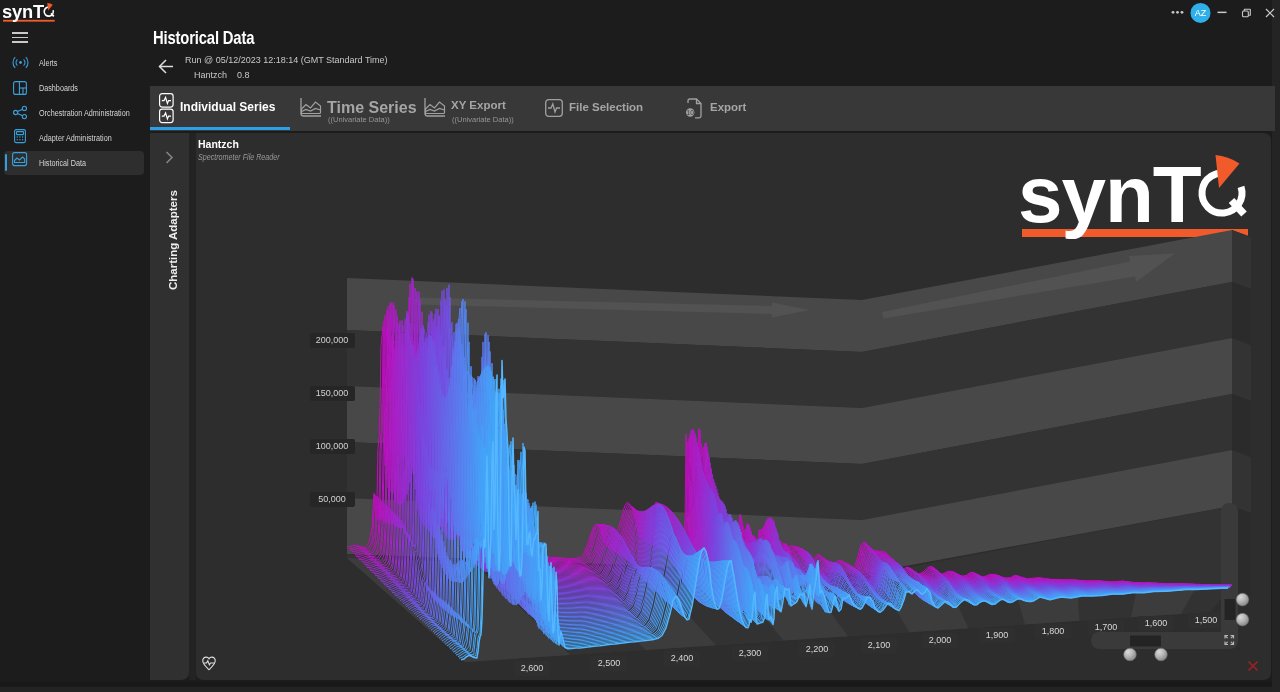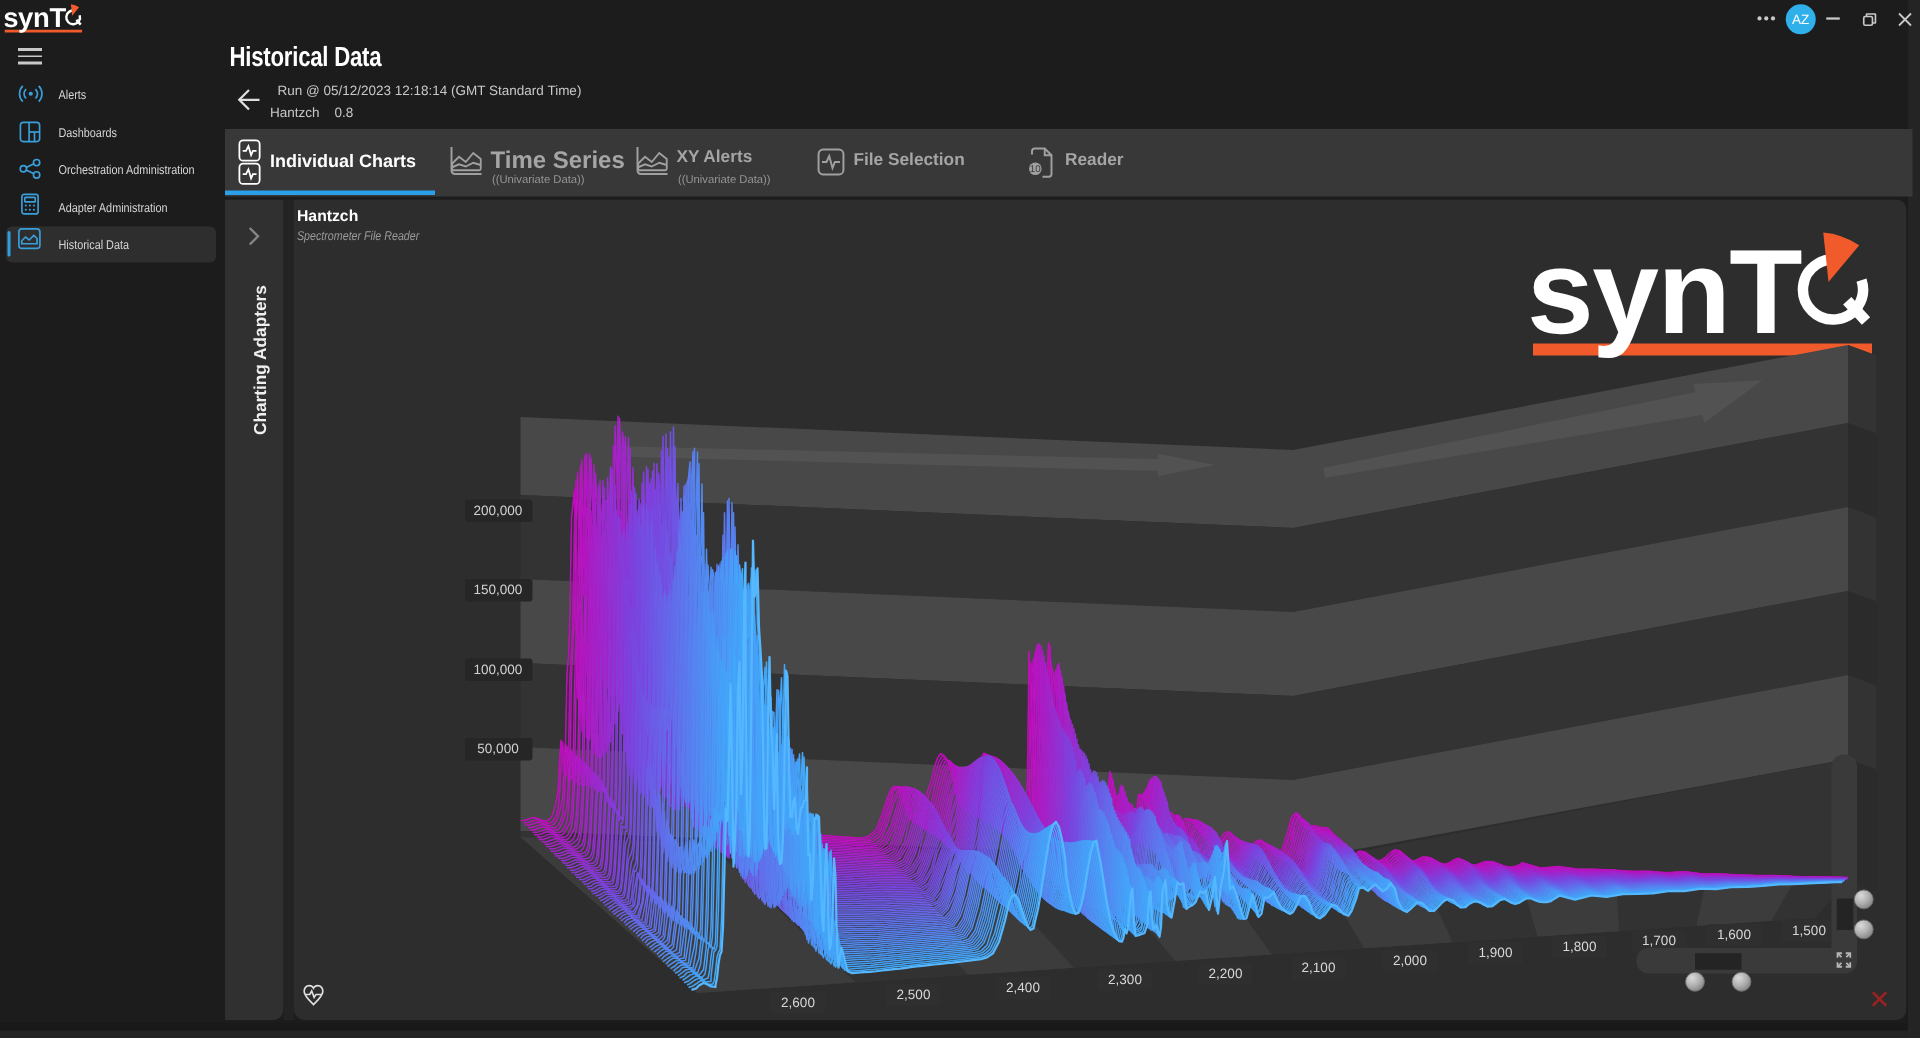--- a/index.html
+++ b/index.html
@@ -79,21 +79,21 @@
 <div class="abs" style="left:39px;top:133.0px;font-size:8.5px;color:#d6d6d6;transform:scaleX(0.85);transform-origin:0 0">Adapter Administration</div>
 <div class="abs" style="left:39px;top:158.0px;font-size:8.5px;color:#d6d6d6;transform:scaleX(0.85);transform-origin:0 0">Historical Data</div>
 <div class="abs" style="left:153px;top:26.5px;font-size:18.5px;letter-spacing:-0.2px;font-weight:bold;transform:scaleX(0.8);transform-origin:0 0;color:#ffffff">Historical Data</div>
 <svg width="18" height="16" viewBox="0 0 18 16" style="position:absolute;left:158px;top:59px" xmlns="http://www.w3.org/2000/svg">
       <g stroke="#dedede" stroke-width="1.5" fill="none">
         <line x1="1.5" y1="7.5" x2="15" y2="7.5"></line>
         <path d="M8,1 L1.5,7.5 L8,14"></path>
       </g>
     </svg>
 <div class="abs" style="left:185px;top:54.5px;font-size:9px;color:#c8c8c8">Run @ 05/12/2023 12:18:14 (GMT Standard Time)</div>
-<div class="abs" style="left:180px;top:70px;font-size:9px;color:#c8c8c8">Hantzch&nbsp;&nbsp;&nbsp;&nbsp;0.8</div>
+<div class="abs" style="left:194px;top:70px;font-size:9px;color:#c8c8c8">Hantzch&nbsp;&nbsp;&nbsp;&nbsp;0.8</div>
 <div class="abs" style="left:150px;top:86px;width:1125px;height:45px;background:#383838"></div>
 <div class="abs" style="left:150px;top:126.5px;width:140px;height:3px;background:#2b9fe8"></div>
 <svg width="760" height="45" viewBox="0 0 760 45" style="position:absolute;left:0;top:0px" xmlns="http://www.w3.org/2000/svg"></svg>
 <svg width="1130" height="46" viewBox="150 86 1130 46" style="position:absolute;left:150px;top:86px" xmlns="http://www.w3.org/2000/svg">
       <g transform="translate(159,93)" stroke="#ffffff" stroke-width="1.2" fill="none">
         <rect x="0.6" y="0.6" width="13.5" height="13.5" rx="2.5"></rect>
         <path d="M2.8,7.6 L5,7.6 L6.6,4.4 L8.4,10.4 L9.6,7.6 L12,7.6"></path>
         <rect x="0.6" y="16.1" width="13.5" height="13.5" rx="2.5"></rect>
         <path d="M2.8,23.1 L5,23.1 L6.6,19.9 L8.4,25.9 L9.6,23.1 L12,23.1"></path>
       </g>
@@ -111,27 +111,27 @@
         <rect x="0.7" y="0.7" width="16.6" height="16.6" rx="3"></rect>
         <path d="M3,9 L6,9 L7.8,5 L10,13 L11.6,9 L15,9"></path>
       </g>
 <g transform="translate(685,98)" stroke="#a0a0a0" stroke-width="1.3" fill="none">
         <path d="M3,5 V2.8 Q3,1 4.8,1 H11.5 L16,5.5 V18 Q16,19.8 14.2,19.8 H10"></path>
         <path d="M11.5,1 V5.5 H16"></path>
         <circle cx="5.2" cy="14.5" r="4.2" fill="#a0a0a0" stroke="none"></circle>
         <text x="5.2" y="16.8" font-size="6.5" fill="#3a3a3a" stroke="none" text-anchor="middle" font-family="Liberation Sans,sans-serif">10</text>
       </g>
     </svg>
-<div class="abs" style="left:180px;top:100px;font-size:12px;font-weight:bold;color:#ffffff">Individual Charts</div>
+<div class="abs" style="left:180px;top:100px;font-size:12px;font-weight:bold;color:#ffffff">Individual Series</div>
 <div class="abs" style="left:327px;top:98.5px;font-size:16px;font-weight:bold;color:#a5a5a5">Time Series</div>
 <div class="abs" style="left:328px;top:114.5px;font-size:7.5px;color:#969696">((Univariate Data))</div>
-<div class="abs" style="left:451px;top:98.5px;font-size:11.5px;font-weight:bold;color:#a5a5a5">XY Alerts</div>
+<div class="abs" style="left:451px;top:98.5px;font-size:11.5px;font-weight:bold;color:#a5a5a5">XY Export</div>
 <div class="abs" style="left:452px;top:114.5px;font-size:7.5px;color:#969696">((Univariate Data))</div>
 <div class="abs" style="left:569px;top:101px;font-size:11.5px;font-weight:bold;color:#a5a5a5">File Selection</div>
-<div class="abs" style="left:710px;top:101px;font-size:11.5px;font-weight:bold;color:#a5a5a5">Reader</div>
+<div class="abs" style="left:710px;top:101px;font-size:11.5px;font-weight:bold;color:#a5a5a5">Export</div>
 <svg width="1121" height="547" viewBox="0 0 1121 547" style="position:absolute;left:150px;top:133px" xmlns="http://www.w3.org/2000/svg" font-family="Liberation Sans, sans-serif">
 <path d="M46,0 H1113 Q1121,0 1121,8 V539 Q1121,547 1113,547 H54 Q46,547 46,539 Z" fill="#2d2d2d"></path>
 <path d="M0,0 H39 V539 Q39,547 31,547 H0 Z" fill="#303030"></path>
 <rect x="39" y="0" width="7" height="547" fill="#232323"></rect>
 <path d="M16.5,19 L22,24.5 L16.5,30" stroke="#848484" stroke-width="1.6" fill="none"></path>
 <text x="0" y="0" transform="translate(27,157) rotate(-90)" font-size="11.5" font-weight="bold" fill="#efefef">Charting Adapters</text>
 <text x="48" y="14.5" font-size="10.5" font-weight="bold" fill="#ffffff">Hantzch</text>
 <text x="48" y="27" font-size="8.5" font-style="italic" fill="#9a9a9a" transform="scale(0.84,1)" style="transform-origin:48px 27px">Spectrometer File Reader</text>
 <g transform="translate(872,22)">
         <g>

